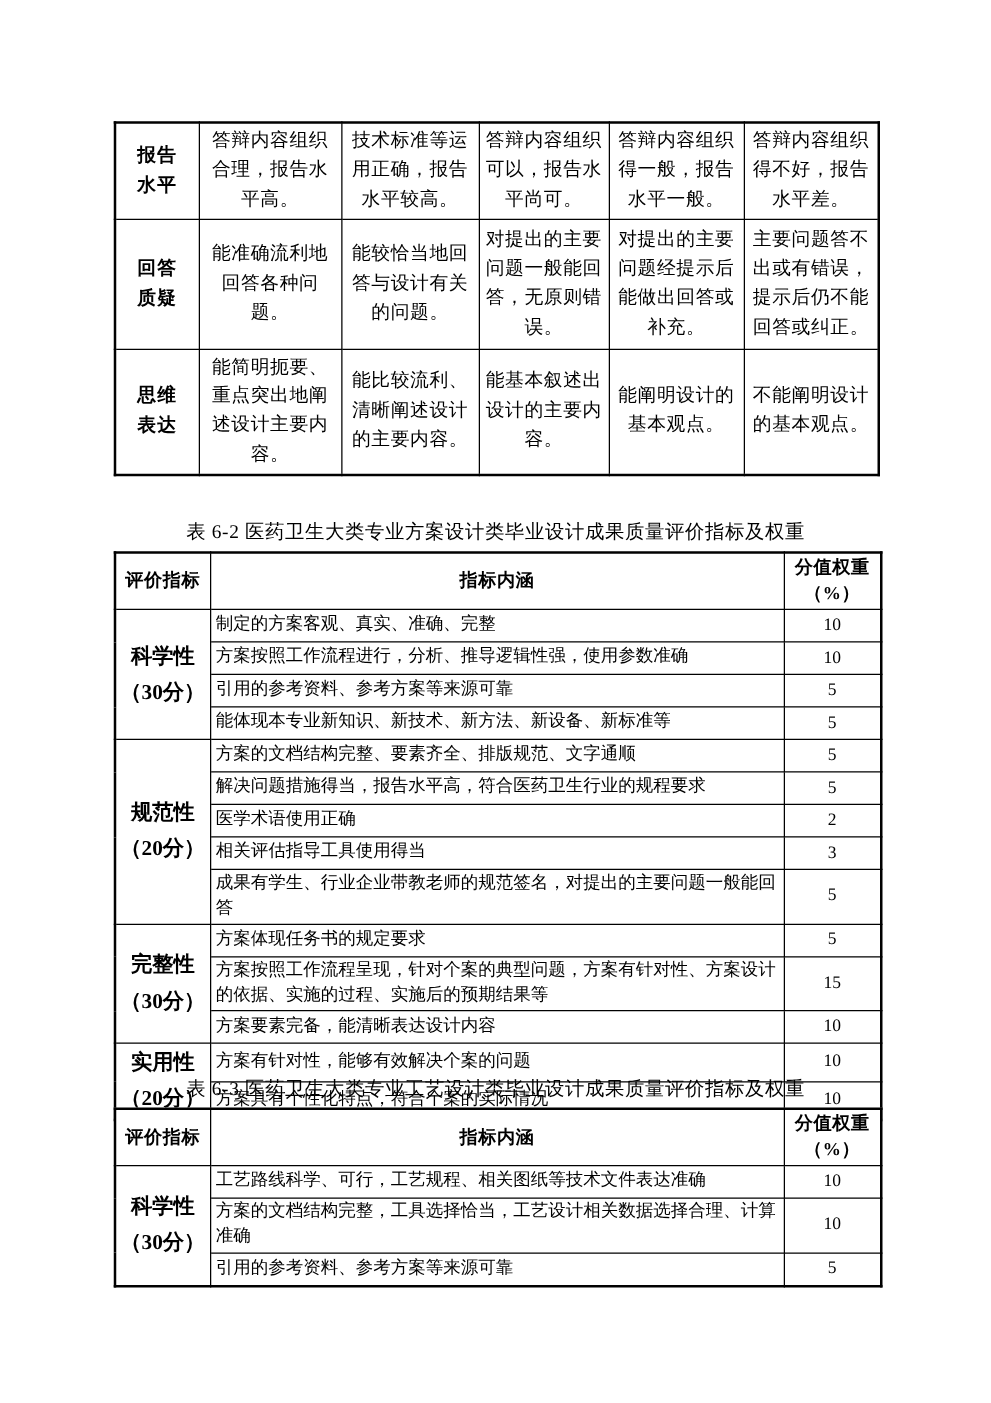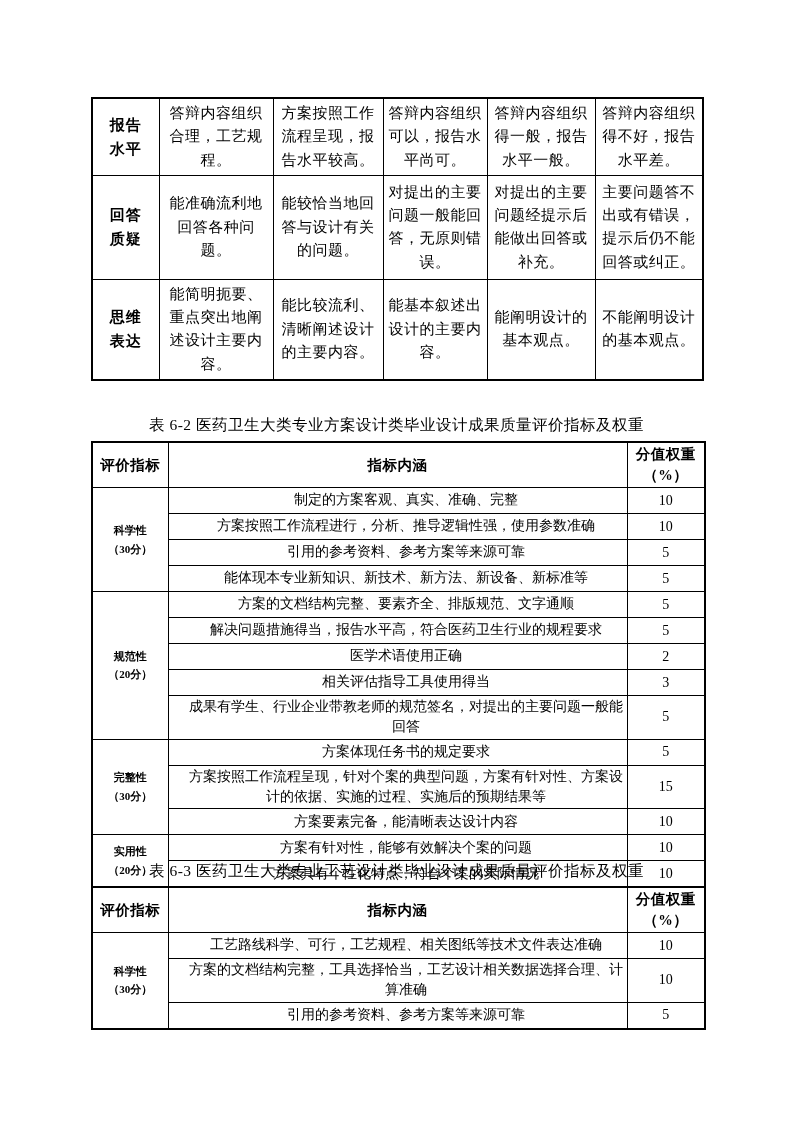--- a/index.html
+++ b/index.html
@@ -37,26 +37,26 @@
   }
   
   .weight-table{left:91px;width:613px;}
   #table2{top:441px;}
   #table3{top:886px;}
   .weight-table th{
     font-size:14.5px;font-weight:bold;text-align:center;
     white-space:pre-line;line-height:1.45;letter-spacing:0.5px;
   }
   .weight-table td.category-cell{
-    font-size:11px;font-weight:bold;text-align:center;
+    font-size:17px;font-weight:bold;text-align:center;
     white-space:pre-line;line-height:1.7;margin-left:41px;
   }
   .weight-table td.indicator-cell{
-    font-size:14px;text-align:center;
-    padding:1px 3px 1px 20px;line-height:1.45;height:23px;
+    font-size:14px;text-align:left;
+    padding:1px 3px 1px 4px;line-height:1.45;height:23px;
   }
   .weight-table td.score-cell{
     font-size:14px;text-align:center;
   }
   
   .table-title{
     position:absolute;left:0;width:793px;
     text-align:center;font-size:15.5px;font-weight:normal;
     letter-spacing:0.5px;
   }
@@ -72,22 +72,22 @@
       <col style="width:114px">
       <col style="width:110px">
     <col style="width:104px">
       <col style="width:108px">
       <col style="width:108px">
   </colgroup>
   <tbody>
   <tr style="height:64px">
     <td class="row-label">报告
 水平</td>
-    <td class="rubric-cell">答辩内容组织合理，工艺规程。</td>
-    <td class="rubric-cell">方案按照工作流程呈现，报告水平较高。</td>
+    <td class="rubric-cell">答辩内容组织合理，报告水平高。</td>
+    <td class="rubric-cell">技术标准等运用正确，报告水平较高。</td>
     <td class="rubric-cell">答辩内容组织可以，报告水平尚可。</td>
     <td class="rubric-cell">答辩内容组织得一般，报告水平一般。</td>
     <td class="rubric-cell">答辩内容组织得不好，报告水平差。</td>
   </tr>
   <tr style="height:104px">
     <td class="row-label">回答
 质疑</td>
     <td class="rubric-cell">能准确流利地回答各种问题。</td>
     <td class="rubric-cell">能较恰当地回答与设计有关的问题。</td>
     <td class="rubric-cell">对提出的主要问题一般能回答，无原则错误。</td>

